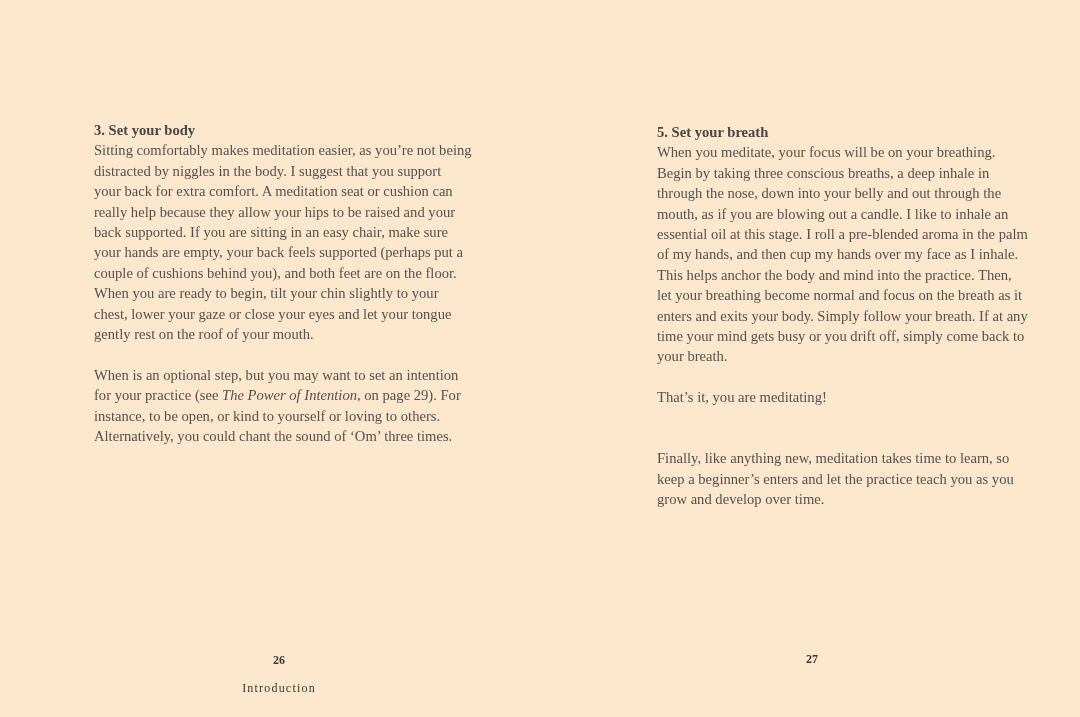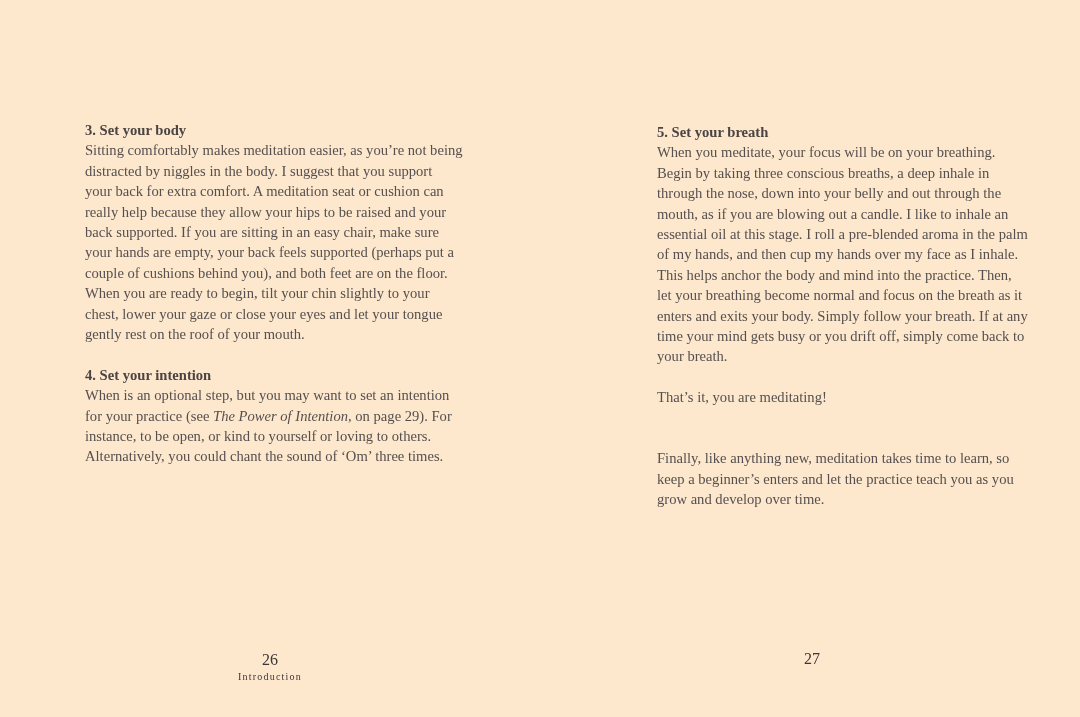--- a/index.html
+++ b/index.html
@@ -4,31 +4,31 @@
 <style>
   html, body { margin:0; padding:0; }
   body {
     width:1080px; height:717px; overflow:hidden;
     background:#fde7cd;
     font-family:"Liberation Serif","DejaVu Serif",serif;
     color:#55504f;
     position:relative;
   }
   .page { position:absolute; top:0; height:717px; }
-  .page.left { left:0; width:540px; }
+  .page.left { left:9px; width:540px; }
   .page.right { left:540px; width:540px; }
   .col { position:absolute; font-size:14.6px; line-height:20.4px; }
   .left .col { left:85px; top:120px; width:385px; }
   .right .col { left:85px; top:122px; width:385px;margin-left:32px; }
   .line { display:block; white-space:nowrap; }
   .heading { font-weight:bold; color:#4a4544; display:block; }
   .gap { display:block; height:20.4px; }
   .folio { position:absolute; text-align:center; width:200px; }
-  .folio .num { display:block; font-size:16px; font-weight:normal; color:#3d3838; line-height:14px; }
-  .folio .sec { display:block; font-size:10px; letter-spacing:1.2px; color:#3d3838; line-height:16px; margin-top:2px;text-align:center; }
+  .folio .num { display:block; font-size:12px; font-weight:bold; color:#3d3838; line-height:14px; }
+  .folio .sec { display:block; font-size:12px; letter-spacing:1.2px; color:#3d3838; line-height:16px; margin-top:13px;text-align:center; }
   .left .folio { left:170px; top:653px; }
   .right .folio { left:172px; top:652px; }
   em { font-style:italic; }
 </style>
 </head>
 <body>
 
 <div class="page left">
   <div class="col">
     <span class="heading">3. Set your body</span>
@@ -38,21 +38,20 @@
       <span class="line">your back for extra comfort. A meditation seat or cushion can</span>
       <span class="line">really help because they allow your hips to be raised and your</span>
       <span class="line">back supported. If you are sitting in an easy chair, make sure</span>
       <span class="line">your hands are empty, your back feels supported (perhaps put a</span>
       <span class="line">couple of cushions behind you), and both feet are on the floor.</span>
       <span class="line">When you are ready to begin, tilt your chin slightly to your</span>
       <span class="line">chest, lower your gaze or close your eyes and let your tongue</span>
       <span class="line">gently rest on the roof of your mouth.</span>
     </div>
     <span class="gap"></span>
-    <span class="heading">4. Set your intention</span>
     <div>
       <span class="line">When is an optional step, but you may want to set an intention</span>
       <span class="line"><span>for your practice (see </span><em>The Power of Intention</em><span>, on page 29). For</span></span>
       <span class="line">instance, to be open, or kind to yourself or loving to others.</span>
       <span class="line">Alternatively, you could chant the sound of ‘Om’ three times.</span>
     </div>
   </div>
   <div class="folio">
     <span class="num">26</span>
     <span class="sec">Introduction</span>

